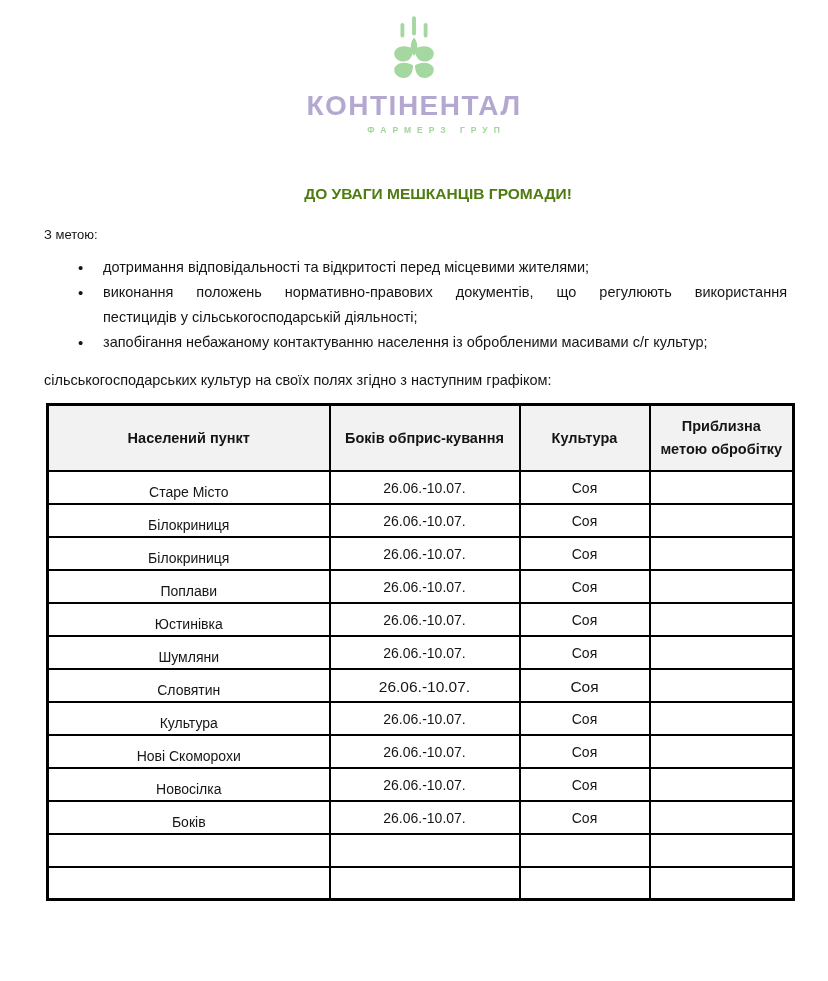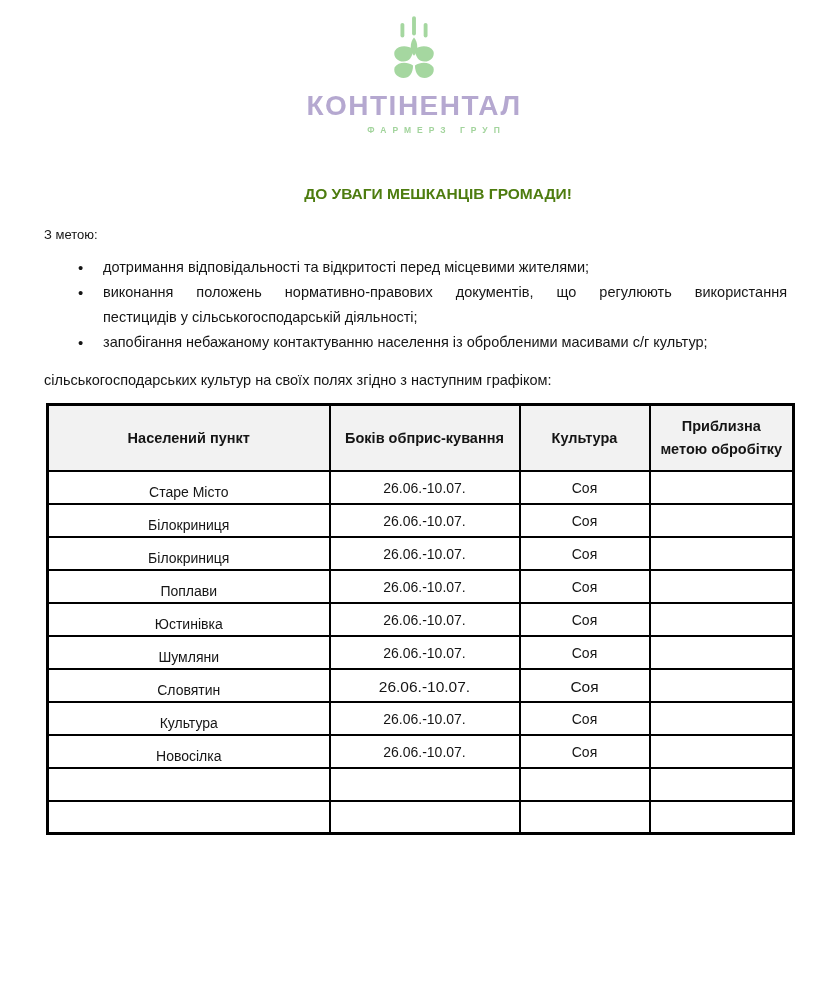--- a/index.html
+++ b/index.html
@@ -182,21 +182,33 @@
           <td class="c-culture">Соя</td>
           <td class="c-area"></td>
         </tr>
         <tr>
           <td class="c-settlement">Культура</td>
           <td class="c-date">26.06.-10.07.</td>
           <td class="c-culture">Соя</td>
           <td class="c-area"></td>
         </tr>
         <tr>
+          <td class="c-settlement">Нові Скоморохи</td>
+          <td class="c-date">26.06.-10.07.</td>
+          <td class="c-culture">Соя</td>
+          <td class="c-area"></td>
+        </tr>
+        <tr>
           <td class="c-settlement">Новосілка</td>
+          <td class="c-date">26.06.-10.07.</td>
+          <td class="c-culture">Соя</td>
+          <td class="c-area"></td>
+        </tr>
+        <tr>
+          <td class="c-settlement">Боків</td>
           <td class="c-date">26.06.-10.07.</td>
           <td class="c-culture">Соя</td>
           <td class="c-area"></td>
         </tr>
         <tr>
           <td class="c-settlement"></td>
           <td class="c-date"></td>
           <td class="c-culture"></td>
           <td class="c-area"></td>
         </tr>

